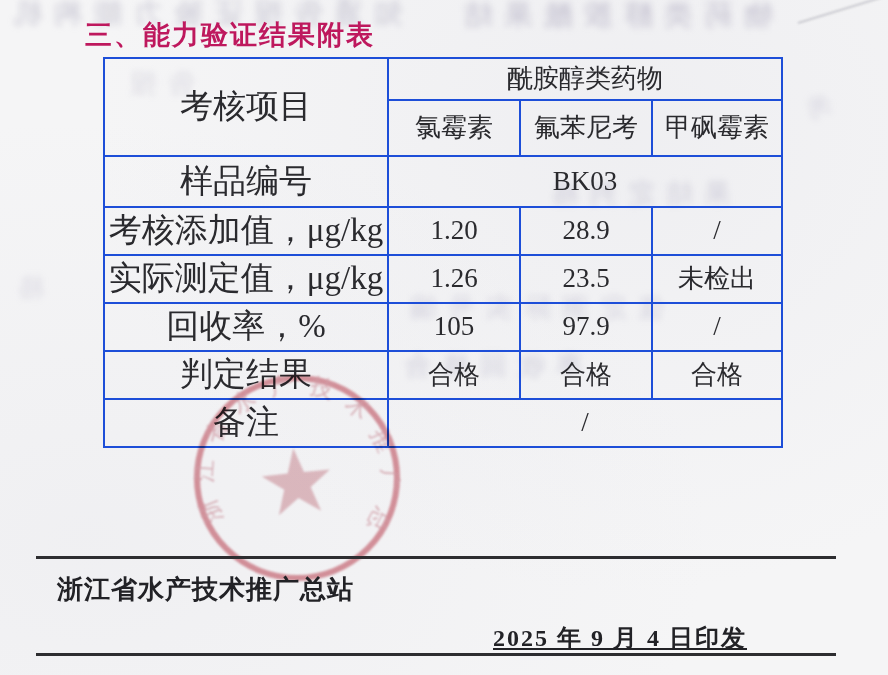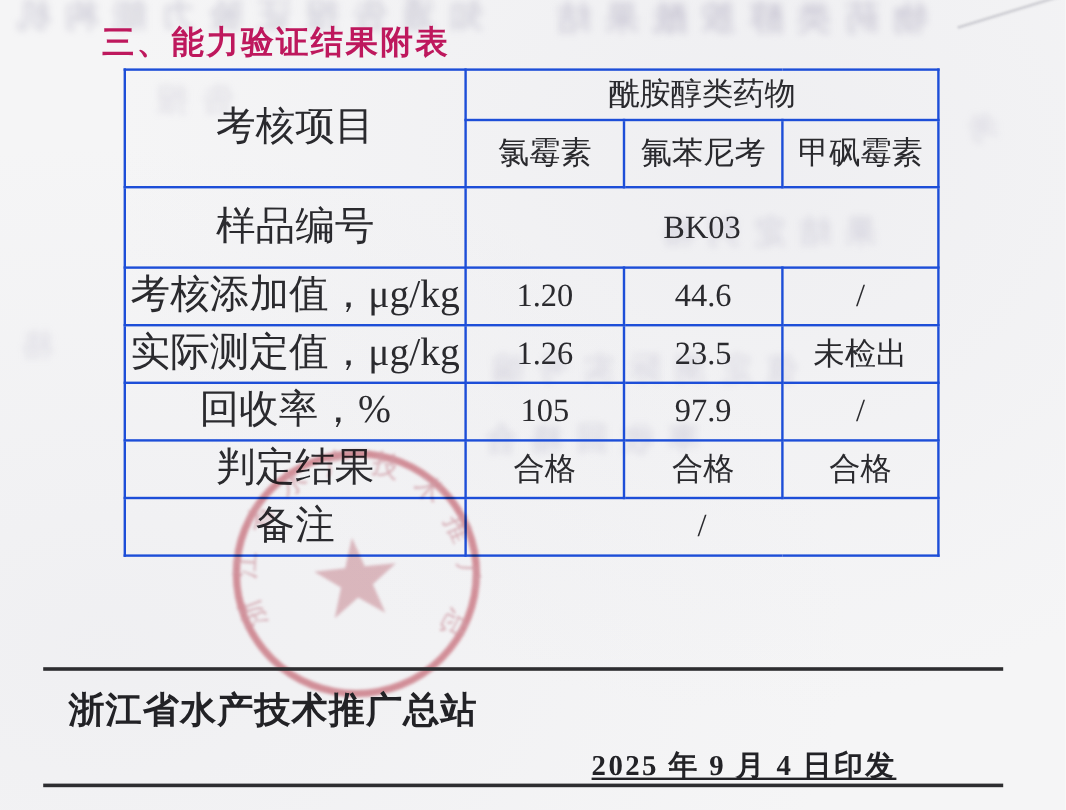--- a/index.html
+++ b/index.html
@@ -45,21 +45,21 @@
     pointer-events:none;
   }
   
   .footer-rule{
     position:absolute;left:36px;width:800px;height:3px;background:#2d2d30;
   }
   .rule-top{top:556px;}
   .rule-bottom{top:653px;}
   .footer-orgs{
     position:absolute;left:57px;top:572px;width:790px;
-    font-size:30px;font-weight:600;color:#222226;letter-spacing:1px;
+    font-size:26px;font-weight:600;color:#222226;letter-spacing:1px;
     display:flex;gap:24px;white-space:nowrap;
   }
   .footer-date{
     position:absolute;left:493px;top:622px;
     font-size:24px;font-weight:600;color:#222226;letter-spacing:2px;
     white-space:nowrap;
     text-decoration:underline;
   }
   
   .bleed{
@@ -115,28 +115,28 @@
   <tbody>
       <tr class="rh1">
     <td rowspan="2" class="label-cell">考核项目</td>
     <td colspan="3">酰胺醇类药物</td>
   </tr>
   <tr class="rh2">
     <td>氯霉素</td>
     <td>氟苯尼考</td>
     <td>甲砜霉素</td>
   </tr>
-  <tr class="rbody" style="height:67px">
+  <tr class="rbody" style="height:51px">
     <td class="label-cell">样品编号</td>
     <td colspan="3" class="num">BK03</td>
   </tr>
   <tr class="rbody">
     <td class="label-cell">考核添加值，μg/kg</td>
     <td class="num">1.20</td>
-    <td class="num">44.6</td>
+    <td class="num">28.9</td>
     <td class="num">/</td>
   </tr>
   <tr class="rbody">
     <td class="label-cell">实际测定值，μg/kg</td>
     <td class="num">1.26</td>
     <td class="num">23.5</td>
     <td>未检出</td>
   </tr>
   <tr class="rbody">
     <td class="label-cell">回收率，%</td>

